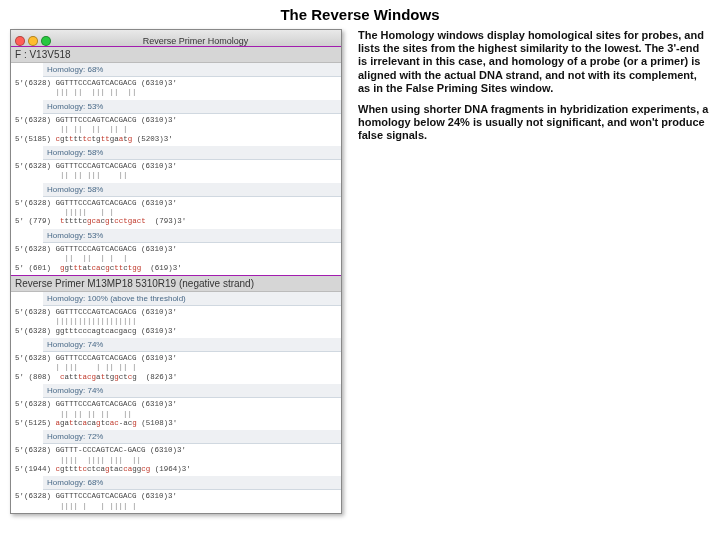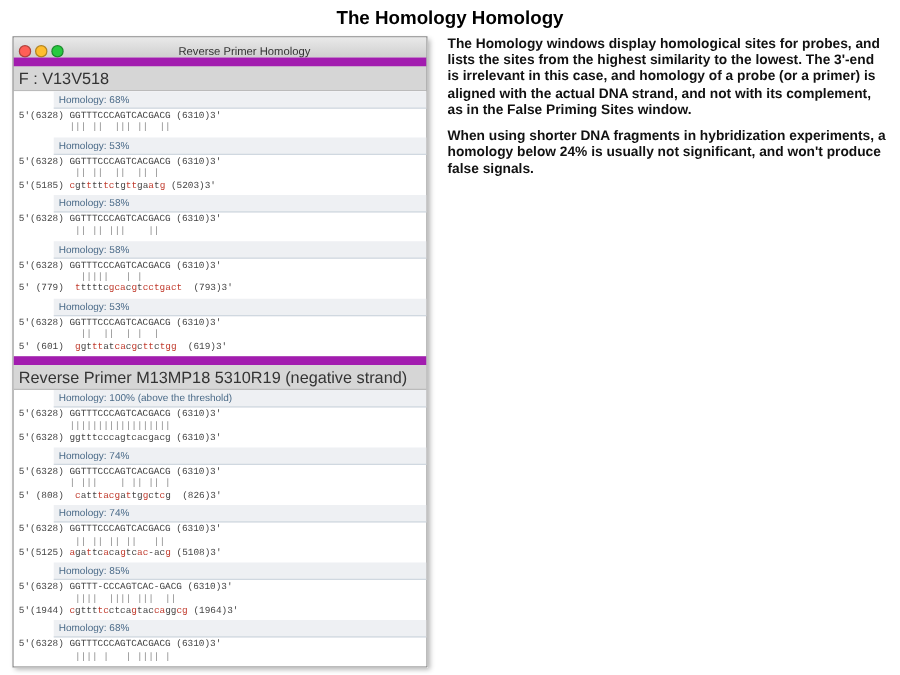--- a/index.html
+++ b/index.html
@@ -6,36 +6,36 @@
   .page { padding:6px 10px; }
   h2 { font-size:15px; font-weight:bold; text-align:center; margin:0 0 6px 0; }
   .content { display:flex; gap:16px; }
   
   .window { width:330px; border:1px solid #888; box-shadow:2px 2px 4px rgba(0,0,0,0.3); font-size:8px; }
   .titlebar { display:flex; align-items:flex-end; background:linear-gradient(#e9e9e9,#cfcfcf); height:16px; padding:0 4px; }
   .traffic { width:8px; height:8px; border-radius:50%; margin-right:3px; border:1px solid rgba(0,0,0,0.3); }
   .redc{background:#ff5f57}.yelc{background:#ffbd2e}.grnc{background:#28c940}
   .tbtitle { flex:1; text-align:center; color:#333; font-size:9px; }
   .panel { background:#fff; }
-  .sectionhead { background:#d6d6d6; color:#333; padding:2px 4px; font-size:13px; border-top:7px solid #a21caf; border-bottom:1px solid #bbb; }
+  .sectionhead { background:#d6d6d6; color:#333; padding:2px 4px; font-size:10px; border-top:1px solid #a21caf; border-bottom:1px solid #bbb; }
   .homohead { background:#eef0f3; color:#4a6a88; padding:2px 4px; font-size:8px; border-bottom:1px solid #d0d8e0;margin-left:32px; }
   .align { padding:2px 4px; font-family: Liberation Mono, monospace; font-size:7.5px; line-height:1.25; white-space:pre; color:#666; }
   .align .q { color:#444; }
   .align .match { color:#888; }
   .align .subj { color:#444; }
   .align .mm  { color:#c0392b; }
   
   .right { flex:1; font-size:11px; color:#111; line-height:1.2; font-family: Arial, sans-serif; }
   .right p { margin:0 0 8px 0; font-weight:bold; }
 </style>
 </head>
 <body>
 
 <div class="page">
-  <h2>The Homology Homology</h2>
+  <h2>The Reverse Windows</h2>
   <div class="content">
     <div class="window">
       <div class="titlebar">
         <span class="traffic redc"></span>
         <span class="traffic yelc"></span>
         <span class="traffic grnc"></span>
         <span class="tbtitle">Reverse Primer Homology</span>
       </div>
       <div class="sectionhead">F : V13V518</div>
       <div class="panel" id="panel">
@@ -49,21 +49,21 @@
           <div class="align"><div class="q">5'(6328) GGTTTCCCAGTCACGACG (6310)3'</div><div class="match">           |||||   | |</div><div class="subj">5' (779)  <span class="mm">t</span>ttttc<span class="mm">g</span><span class="mm">c</span><span class="mm">a</span>c<span class="mm">g</span>t<span class="mm">c</span><span class="mm">c</span><span class="mm">t</span><span class="mm">g</span><span class="mm">a</span><span class="mm">c</span><span class="mm">t</span>  (793)3'</div></div>
           <div class="homohead">Homology: 53%</div>
           <div class="align"><div class="q">5'(6328) GGTTTCCCAGTCACGACG (6310)3'</div><div class="match">           ||  ||  | |  |</div><div class="subj">5' (601)  <span class="mm">g</span>gt<span class="mm">t</span><span class="mm">t</span>at<span class="mm">c</span><span class="mm">a</span>c<span class="mm">g</span>c<span class="mm">t</span><span class="mm">t</span>c<span class="mm">t</span><span class="mm">g</span><span class="mm">g</span>  (619)3'</div></div>
           <div class="sectionhead">Reverse Primer M13MP18 5310R19 (negative strand)</div>
           <div class="homohead">Homology: 100% (above the threshold)</div>
           <div class="align"><div class="q">5'(6328) GGTTTCCCAGTCACGACG (6310)3'</div><div class="match">         ||||||||||||||||||</div><div class="subj">5'(6328) ggtttcccagtcacgacg (6310)3'</div></div>
           <div class="homohead">Homology: 74%</div>
           <div class="align"><div class="q">5'(6328) GGTTTCCCAGTCACGACG (6310)3'</div><div class="match">         | |||    | || || |</div><div class="subj">5' (808)  <span class="mm">c</span>att<span class="mm">t</span><span class="mm">a</span><span class="mm">c</span><span class="mm">g</span>a<span class="mm">t</span>tg<span class="mm">g</span>ct<span class="mm">c</span>g  (826)3'</div></div>
           <div class="homohead">Homology: 74%</div>
           <div class="align"><div class="q">5'(6328) GGTTTCCCAGTCACGACG (6310)3'</div><div class="match">          || || || ||   ||</div><div class="subj">5'(5125) <span class="mm">a</span>ga<span class="mm">t</span>tc<span class="mm">a</span>ca<span class="mm">g</span>tc<span class="mm">a</span><span class="mm">c</span>-ac<span class="mm">g</span> (5108)3'</div></div>
-          <div class="homohead">Homology: 85%</div>
+          <div class="homohead">Homology: 72%</div>
           <div class="align"><div class="q">5'(6328) GGTTT-CCCAGTCAC-GACG (6310)3'</div><div class="match">          ||||  |||| |||  ||</div><div class="subj">5'(1944) <span class="mm">c</span>gttt<span class="mm">t</span><span class="mm">c</span>ctca<span class="mm">g</span>tac<span class="mm">c</span><span class="mm">a</span>gg<span class="mm">c</span><span class="mm">g</span> (1964)3'</div></div>
           <div class="homohead">Homology: 68%</div>
           <div class="align"><div class="q">5'(6328) GGTTTCCCAGTCACGACG (6310)3'</div><div class="match">          |||| |   | |||| |</div></div>
         </div>
 
     </div>
 
     <div class="right">
       <p>The Homology windows display homological sites for probes, and lists the sites from the highest similarity to the lowest. The 3'-end is irrelevant in this case, and homology of a probe (or a primer) is aligned with the actual DNA strand, and not with its complement, as in the False Priming Sites window.</p>
       <p>When using shorter DNA fragments in hybridization experiments, a homology below 24% is usually not significant, and won't produce false signals.</p>

